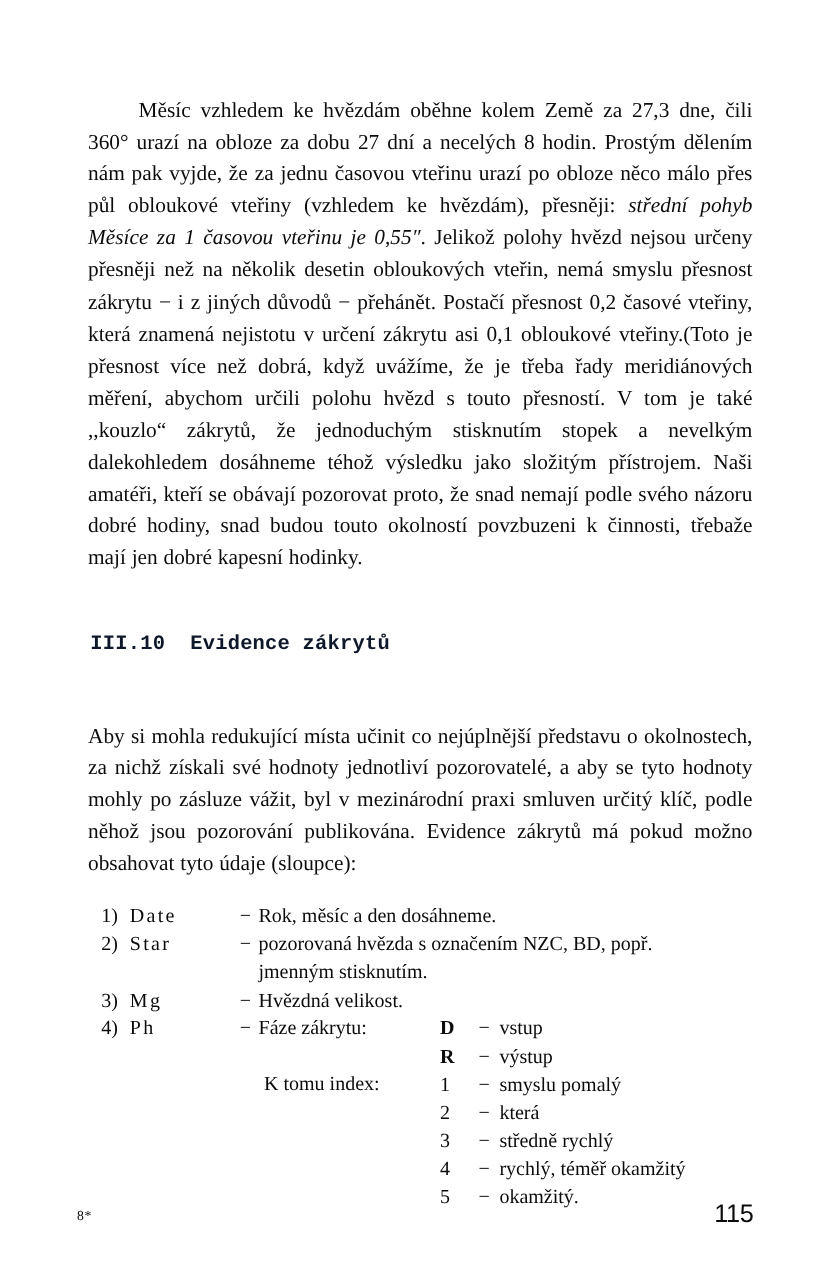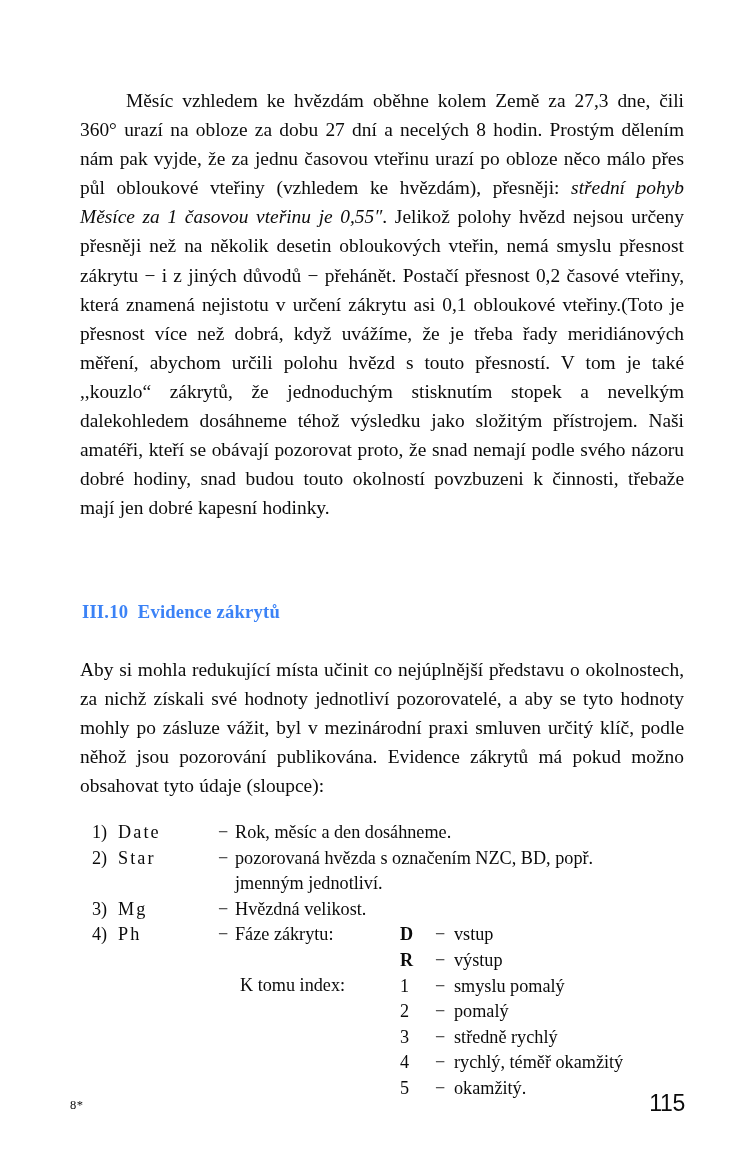--- a/index.html
+++ b/index.html
@@ -47,27 +47,27 @@
     font-style: italic;
   }
 
   #par-1 { top: 86px; }
   #par-2 { top: 655px; }
 
   
   h2.sect-head {
     position: absolute;
     left: 82px;
-    top: 601px;
+    top: 575px;
     margin: 0;
-    font-family: Liberation Serif, serif;
+    font-family: Liberation Mono, monospace;
     font-size: 18.6px;
     font-weight: bold;
     letter-spacing: 0.2px;
-    color: #3b82f6;
+    color: #0f172a;
     white-space: pre;
   }
 
   
   .deflist {
     position: absolute;
     left: 80px;
     top: 820px;
     width: 610px;
     font-size: 18.2px;
@@ -198,21 +198,21 @@
       <span class="def-term">Date</span>
       <span class="def-dash">−</span>
       <span class="def-desc" style="text-align:left">Rok, měsíc a den dosáhneme.</span>
     </div>
 
     <div class="def-row" style="height:51.2px">
       <span class="def-num">2)</span>
       <span class="def-term">Star</span>
       <span class="def-dash">−</span>
       <span class="def-desc">pozorovaná hvězda s označením NZC, BD, popř.</span>
-      <span class="def-cont">jmenným jednotliví.</span>
+      <span class="def-cont">jmenným stisknutím.</span>
     </div>
 
     <div class="def-row" style="height:25.6px">
       <span class="def-num">3)</span>
       <span class="def-term">Mg</span>
       <span class="def-dash">−</span>
       <span class="def-desc" style="text-align:left">Hvězdná velikost.</span>
     </div>
 
     <div class="def-row" style="height:180px">
@@ -234,21 +234,21 @@
           <span class="code-val">výstup</span>
         </div>
         <div class="code-row">
           <span class="code-key plain">1</span>
           <span class="code-dash">−</span>
           <span class="code-val">smyslu pomalý</span>
         </div>
         <div class="code-row">
           <span class="code-key plain">2</span>
           <span class="code-dash">−</span>
-          <span class="code-val">pomalý</span>
+          <span class="code-val">která</span>
         </div>
         <div class="code-row">
           <span class="code-key plain">3</span>
           <span class="code-dash">−</span>
           <span class="code-val">středně rychlý</span>
         </div>
         <div class="code-row">
           <span class="code-key plain">4</span>
           <span class="code-dash">−</span>
           <span class="code-val">rychlý, téměř okamžitý</span>

